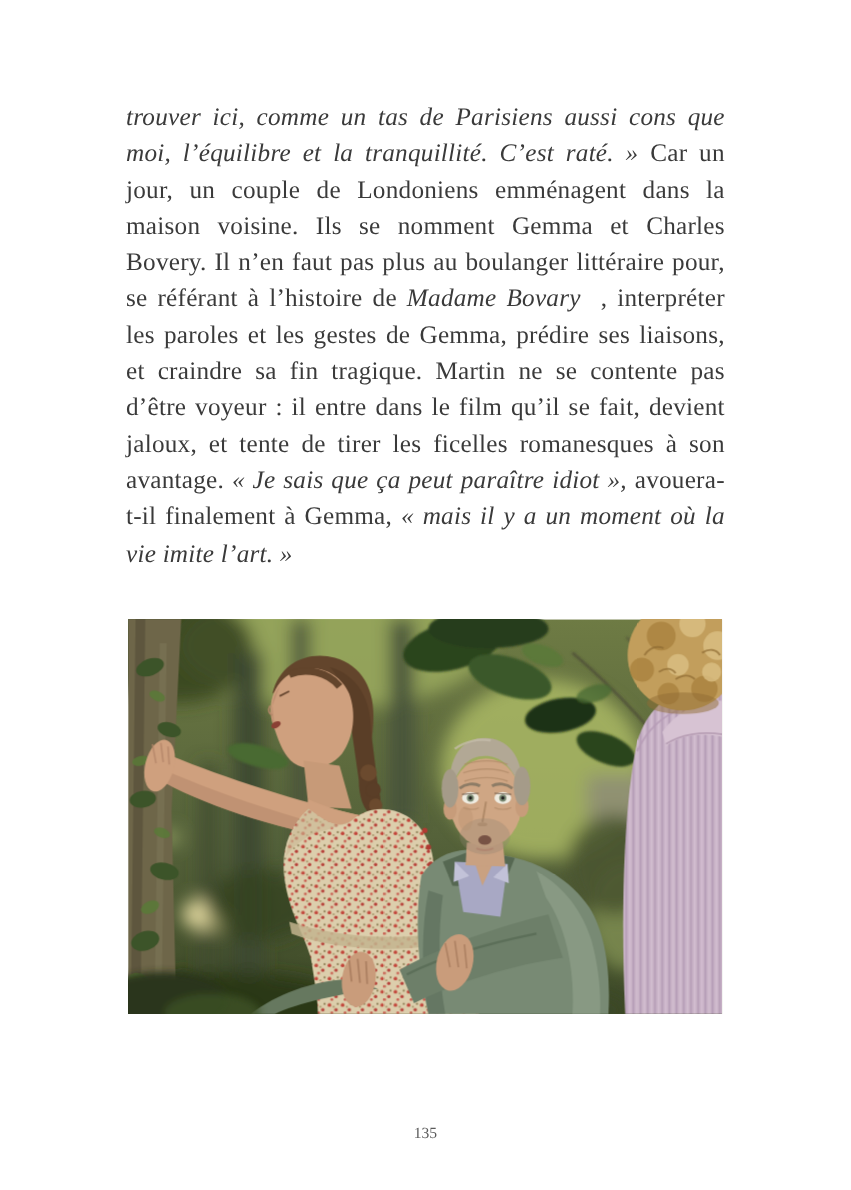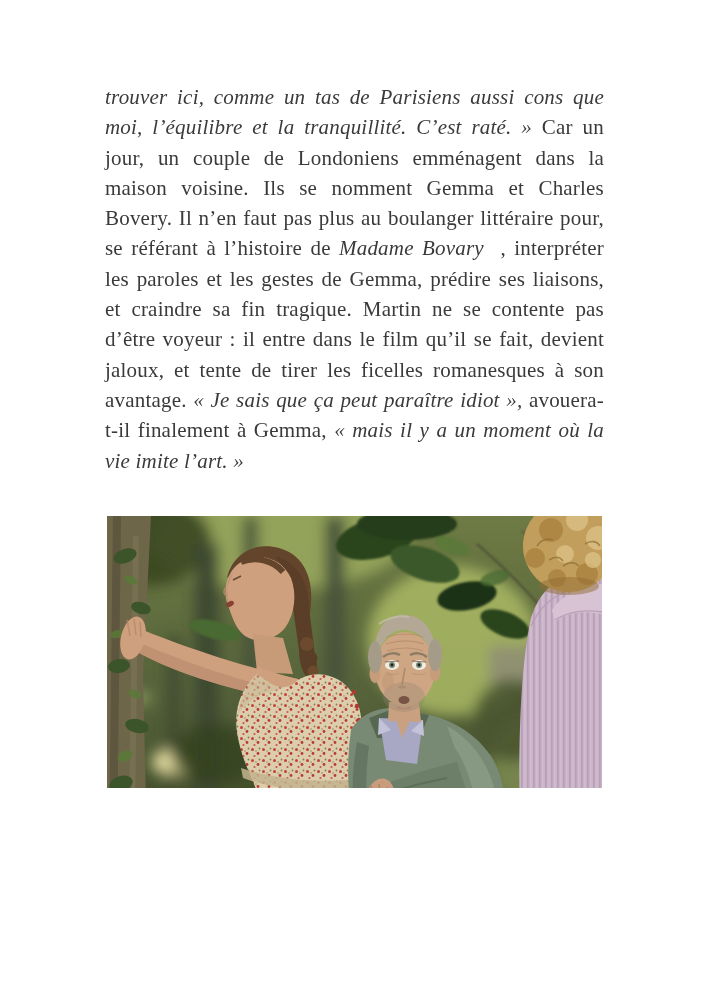--- a/index.html
+++ b/index.html
@@ -1,19 +1,19 @@
 <!DOCTYPE html>
 <html><head>
 <meta charset="utf-8">
 <style>
   html, body { margin: 0; padding: 0; background: #ffffff; }
   .page {
     position: relative;
     width: 709px;
-    height: 788px;
+    height: 992px;
     background: #ffffff;
     font-family: "Liberation Serif", "DejaVu Serif", serif;
     overflow: hidden;
   }
   .text-block {
     position: absolute;
     left: 105px;
     top: 82px;
     width: 499px;
     font-size: 21px;

